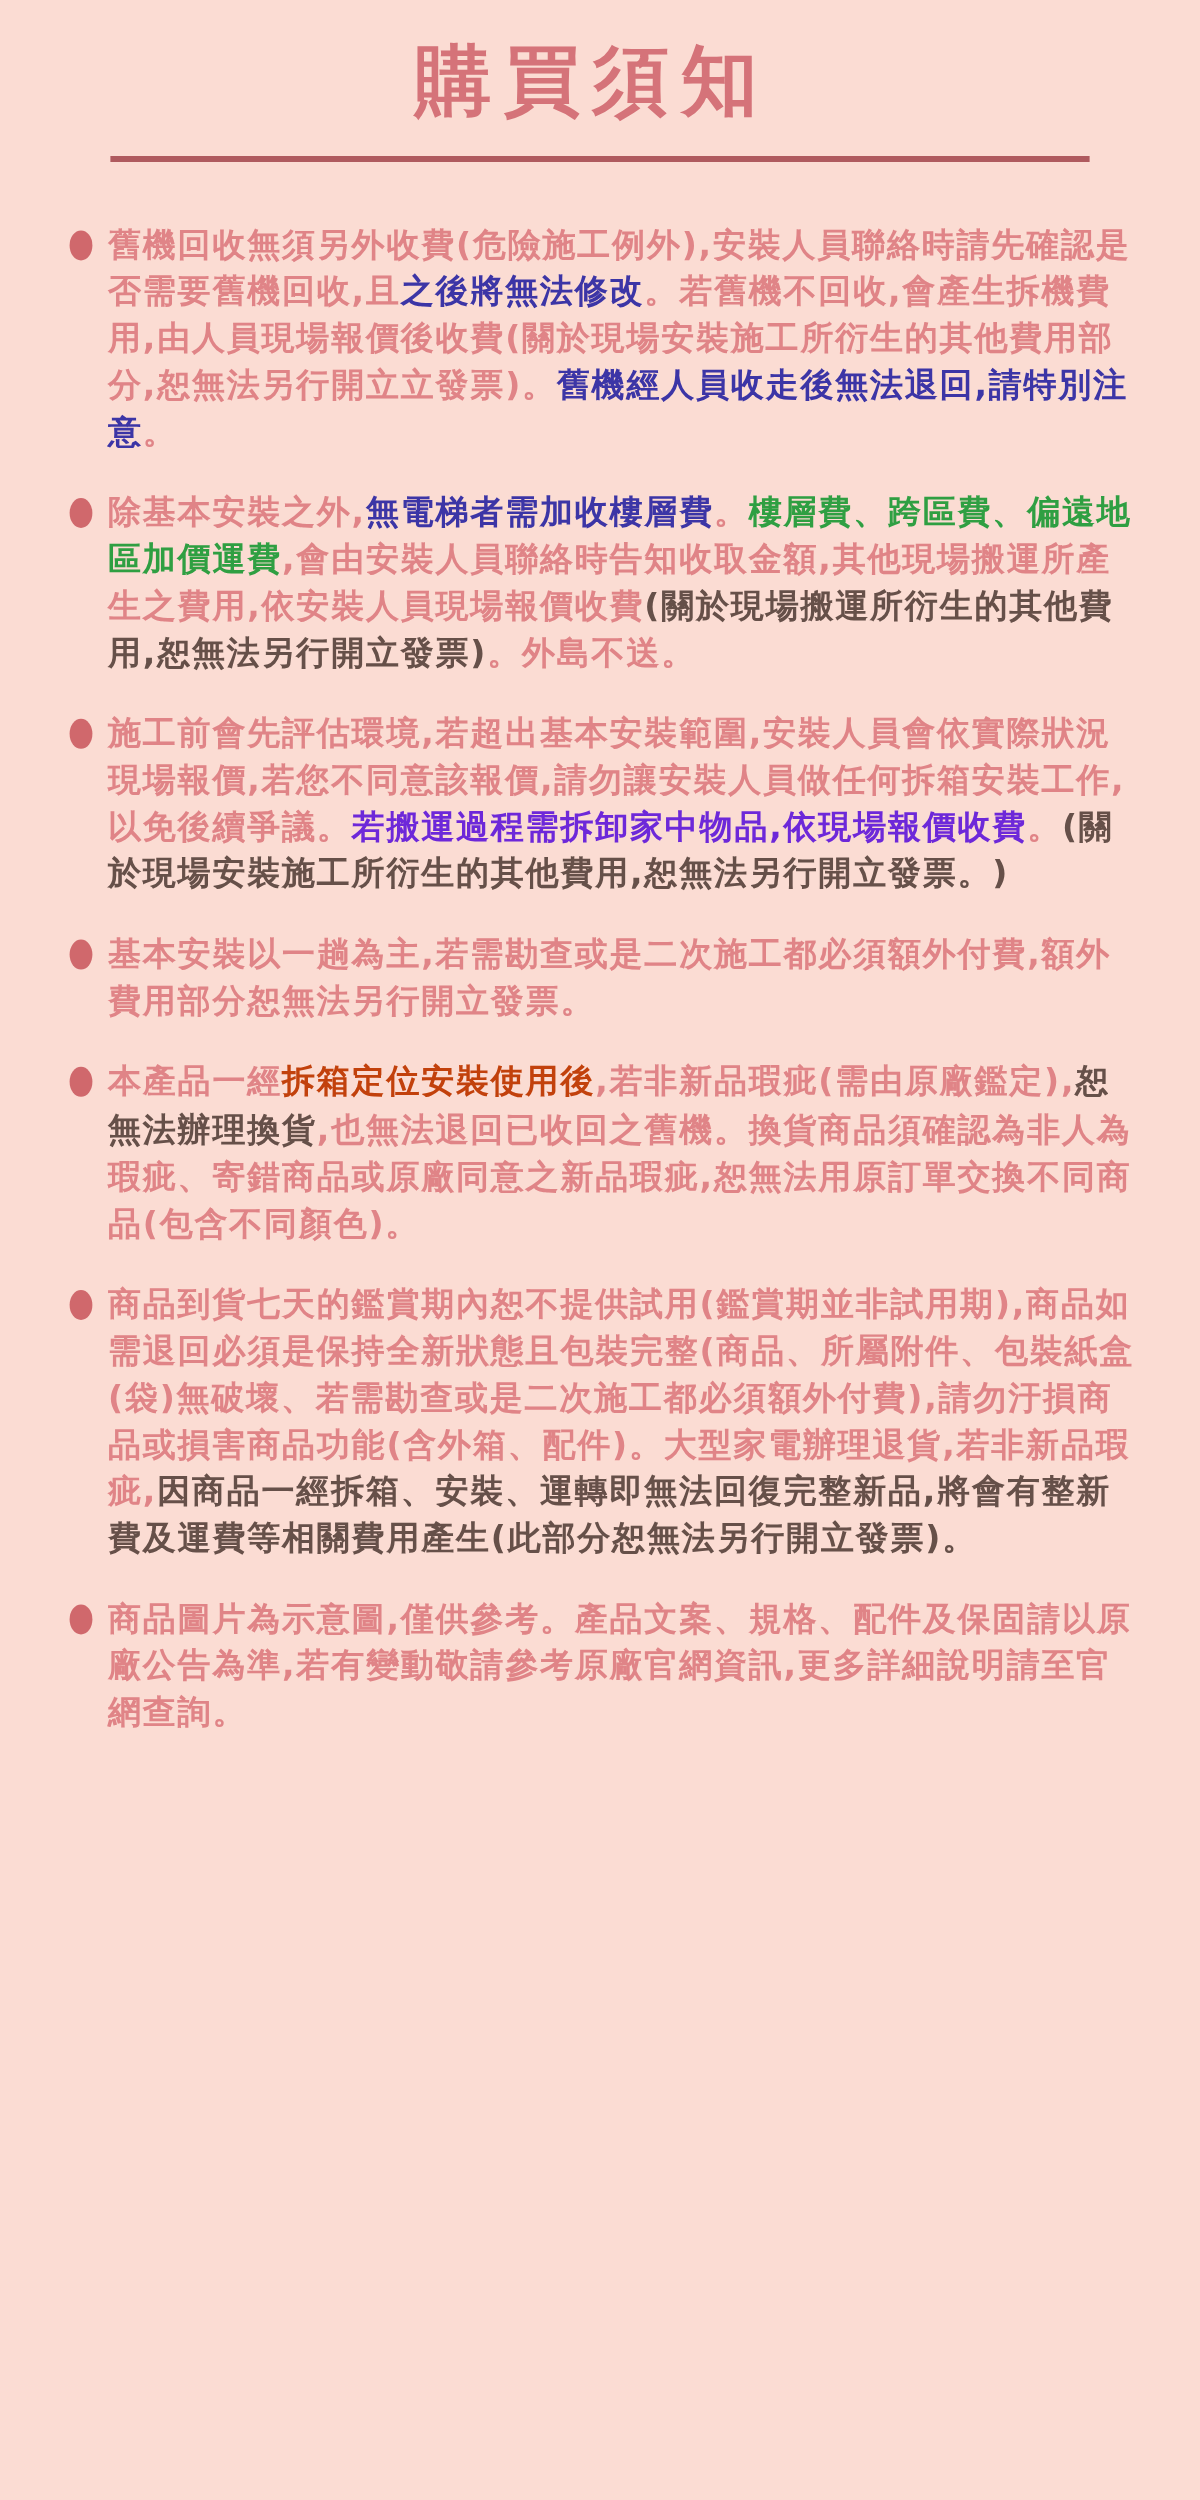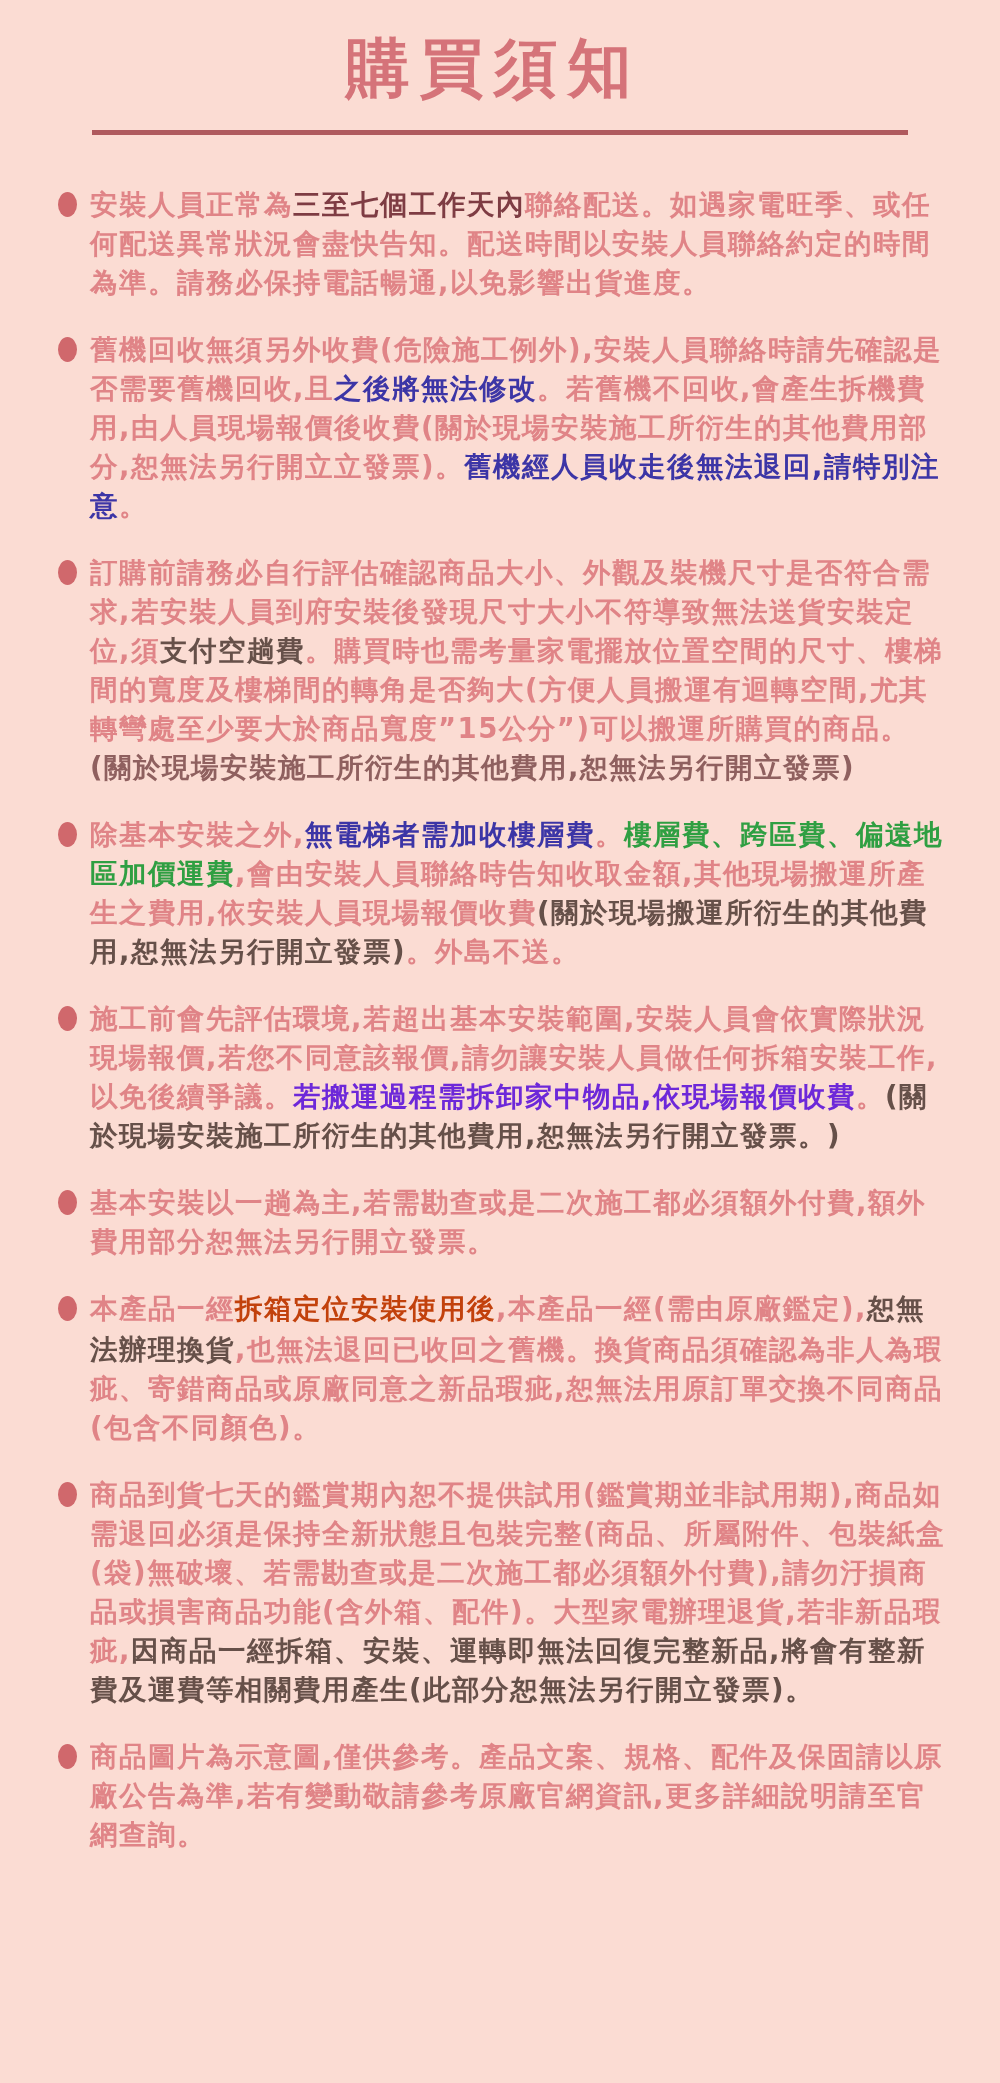--- a/index.html
+++ b/index.html
@@ -58,45 +58,37 @@
 </style>
 </head>
 <body>
 
 <div class="page">
   <h1 class="page-title">購買須知</h1>
   <div class="title-rule"></div>
   <ul class="notice-list">
       <li>
         <span class="bullet"></span>
-        <p class="notice-text"><span style="color: rgb(224, 132, 135);">安裝人員正常為</span><span style="color: rgb(126, 60, 67);">三至七個工作天內</span><span style="color: rgb(224, 132, 135);">聯絡配送。如遇家電旺季、或任何配送異常狀況會盡快告知。配送時間以安裝人員聯絡約定的時間為準。請務必保持電話暢通,以免影響出貨進度。</span></p>
-      </li>
-      <li>
-        <span class="bullet"></span>
         <p class="notice-text"><span style="color: rgb(224, 132, 135);">舊機回收無須另外收費(危險施工例外),安裝人員聯絡時請先確認是否需要舊機回收,且</span><span style="color: rgb(60, 53, 166);">之後將無法修改</span><span style="color: rgb(224, 132, 135);">。若舊機不回收,會產生拆機費用,由人員現場報價後收費(關於現場安裝施工所衍生的其他費用部分,恕無法另行開立立發票)。</span><span style="color: rgb(60, 53, 166);">舊機經人員收走後無法退回,請特別注意</span><span style="color: rgb(224, 132, 135);">。</span></p>
-      </li>
-      <li>
-        <span class="bullet"></span>
-        <p class="notice-text"><span style="color: rgb(224, 132, 135);">訂購前請務必自行評估確認商品大小、外觀及裝機尺寸是否符合需求,若安裝人員到府安裝後發現尺寸大小不符導致無法送貨安裝定位,須</span><span style="color: rgb(102, 80, 73);">支付空趟費</span><span style="color: rgb(224, 132, 135);">。購買時也需考量家電擺放位置空間的尺寸、樓梯間的寬度及樓梯間的轉角是否夠大(方便人員搬運有迴轉空間,尤其轉彎處至少要大於商品寬度”15公分”)可以搬運所購買的商品。</span><span style="color: rgb(143, 96, 95);">(關於現場安裝施工所衍生的其他費用,恕無法另行開立發票)</span></p>
       </li>
       <li>
         <span class="bullet"></span>
         <p class="notice-text"><span style="color: rgb(224, 132, 135);">除基本安裝之外,</span><span style="color: rgb(60, 53, 166);">無電梯者需加收樓層費</span><span style="color: rgb(224, 132, 135);">。</span><span style="color: rgb(47, 159, 66);">樓層費、跨區費、偏遠地區加價運費</span><span style="color: rgb(224, 132, 135);">,會由安裝人員聯絡時告知收取金額,其他現場搬運所產生之費用,依安裝人員現場報價收費</span><span style="color: rgb(102, 80, 73);">(關於現場搬運所衍生的其他費用,恕無法另行開立發票)</span><span style="color: rgb(224, 132, 135);">。外島不送。</span></p>
       </li>
       <li>
         <span class="bullet"></span>
         <p class="notice-text"><span style="color: rgb(224, 132, 135);">施工前會先評估環境,若超出基本安裝範圍,安裝人員會依實際狀況現場報價,若您不同意該報價,請勿讓安裝人員做任何拆箱安裝工作,以免後續爭議。</span><span style="color: #6d28d9;">若搬運過程需拆卸家中物品,依現場報價收費</span><span style="color: rgb(224, 132, 135);">。</span><span style="color: rgb(102, 80, 73);">(關於現場安裝施工所衍生的其他費用,恕無法另行開立發票。)</span></p>
       </li>
       <li>
         <span class="bullet"></span>
         <p class="notice-text"><span style="color: rgb(224, 132, 135);">基本安裝以一趟為主,若需勘查或是二次施工都必須額外付費,額外費用部分恕無法另行開立發票。</span></p>
       </li>
       <li>
         <span class="bullet"></span>
-        <p class="notice-text"><span style="color: rgb(224, 132, 135); font-family: Liberation Mono, monospace;">本產品一經</span><span style="color: #c2410c;">拆箱定位安裝使用後</span><span style="color: rgb(224, 132, 135);">,本產品一經(需由原廠鑑定),</span><span style="color: rgb(102, 80, 73);">恕無法辦理換貨</span><span style="color: rgb(224, 132, 135);">,也無法退回已收回之舊機。換貨商品須確認為非人為瑕疵、寄錯商品或原廠同意之新品瑕疵,恕無法用原訂單交換不同商品(包含不同顏色)。</span></p>
+        <p class="notice-text"><span style="color: rgb(224, 132, 135); font-family: Liberation Mono, monospace;">本產品一經</span><span style="color: #c2410c;">拆箱定位安裝使用後</span><span style="color: rgb(224, 132, 135);">,若非新品瑕疵(需由原廠鑑定),</span><span style="color: rgb(102, 80, 73);">恕無法辦理換貨</span><span style="color: rgb(224, 132, 135);">,也無法退回已收回之舊機。換貨商品須確認為非人為瑕疵、寄錯商品或原廠同意之新品瑕疵,恕無法用原訂單交換不同商品(包含不同顏色)。</span></p>
       </li>
       <li>
         <span class="bullet"></span>
         <p class="notice-text"><span style="color: rgb(224, 132, 135);">商品到貨七天的鑑賞期內恕不提供試用(鑑賞期並非試用期),商品如需退回必須是保持全新狀態且包裝完整(商品、所屬附件、包裝紙盒(袋)無破壞、若需勘查或是二次施工都必須額外付費),請勿汙損商品或損害商品功能(含外箱、配件)。大型家電辦理退貨,若非新品瑕疵,</span><span style="color: rgb(102, 80, 73);">因商品一經拆箱、安裝、運轉即無法回復完整新品,將會有整新費及運費等相關費用產生(此部分恕無法另行開立發票)。</span></p>
       </li>
       <li>
         <span class="bullet"></span>
         <p class="notice-text"><span style="color: rgb(224, 132, 135);">商品圖片為示意圖,僅供參考。產品文案、規格、配件及保固請以原廠公告為準,若有變動敬請參考原廠官網資訊,更多詳細說明請至官網查詢。</span></p>
       </li>
     </ul>

